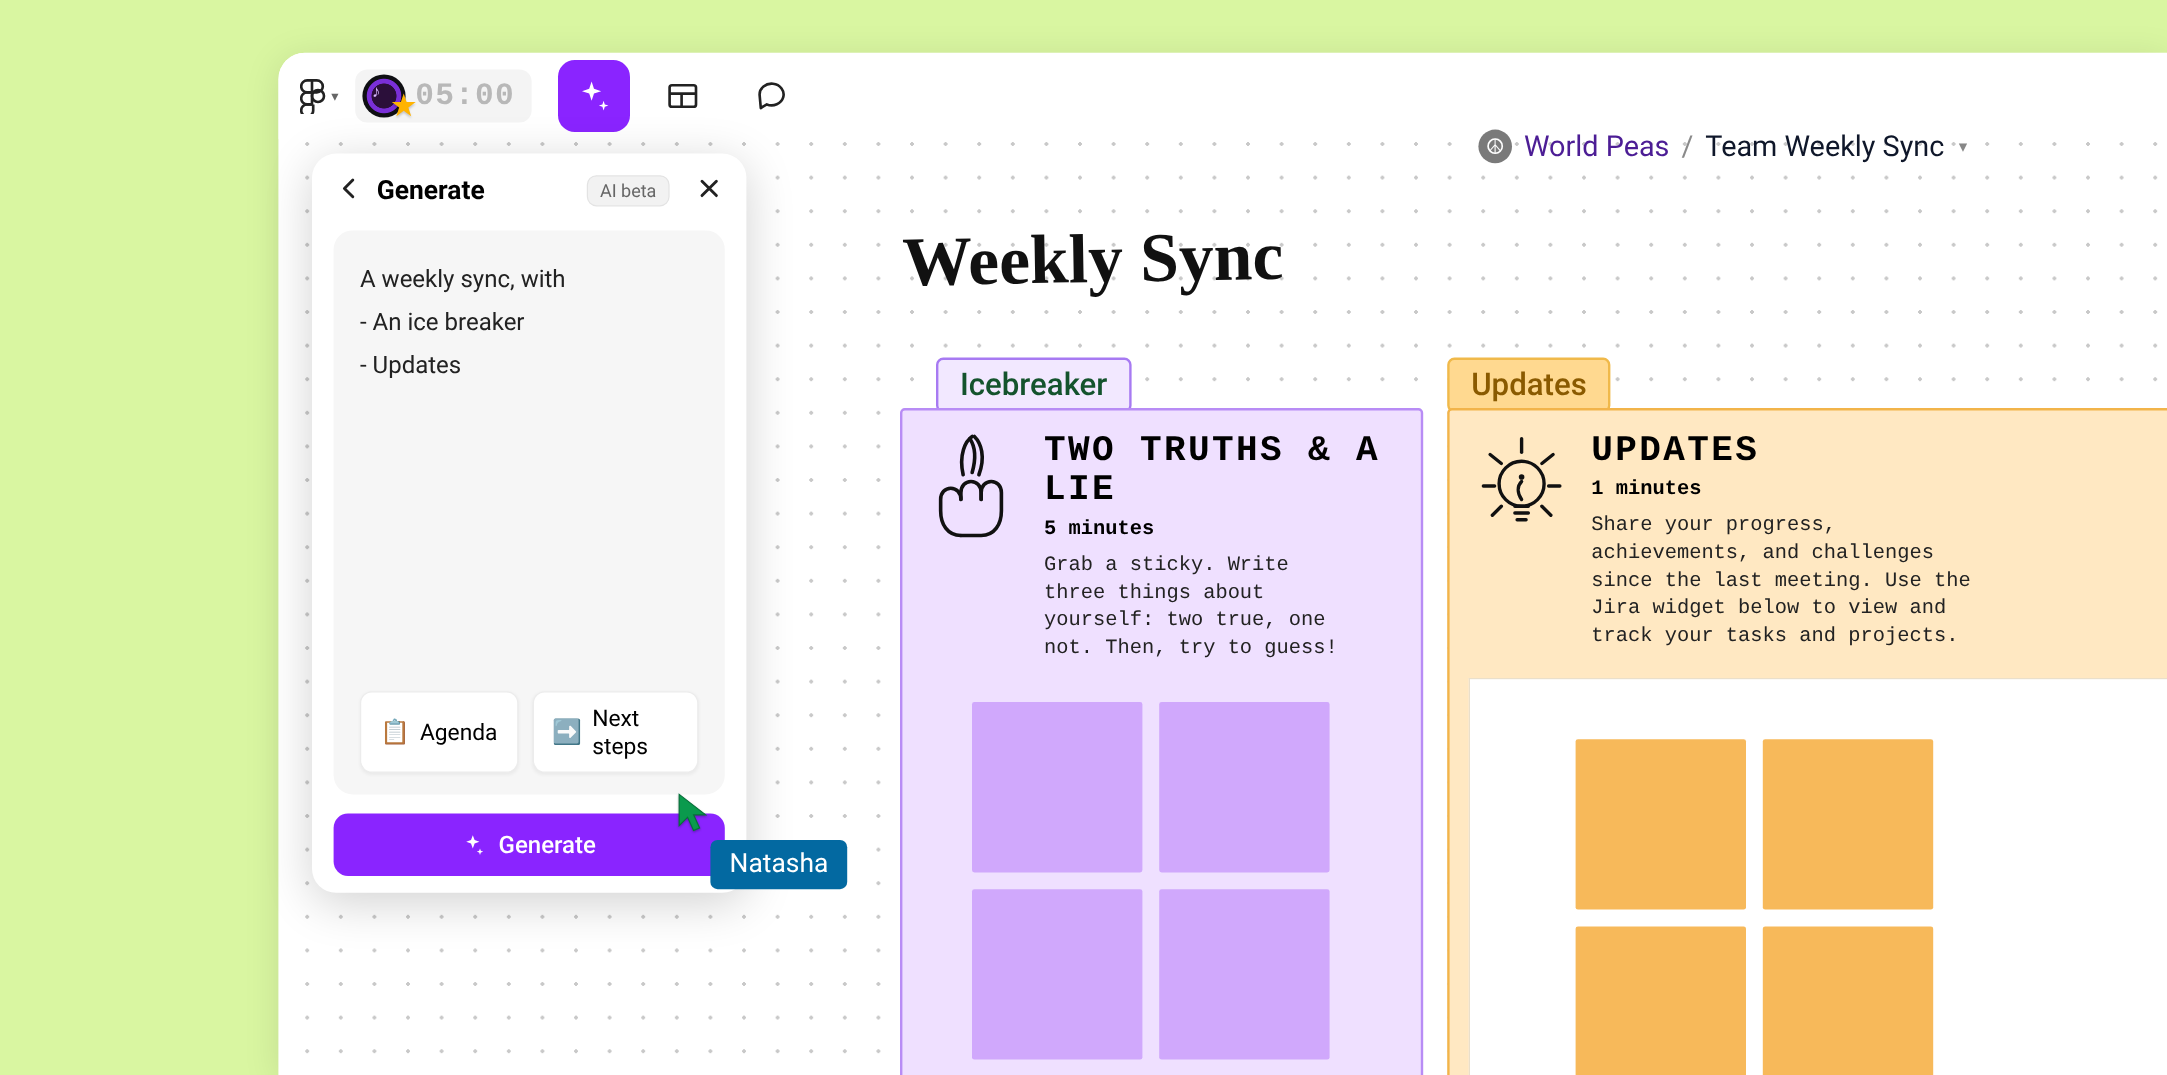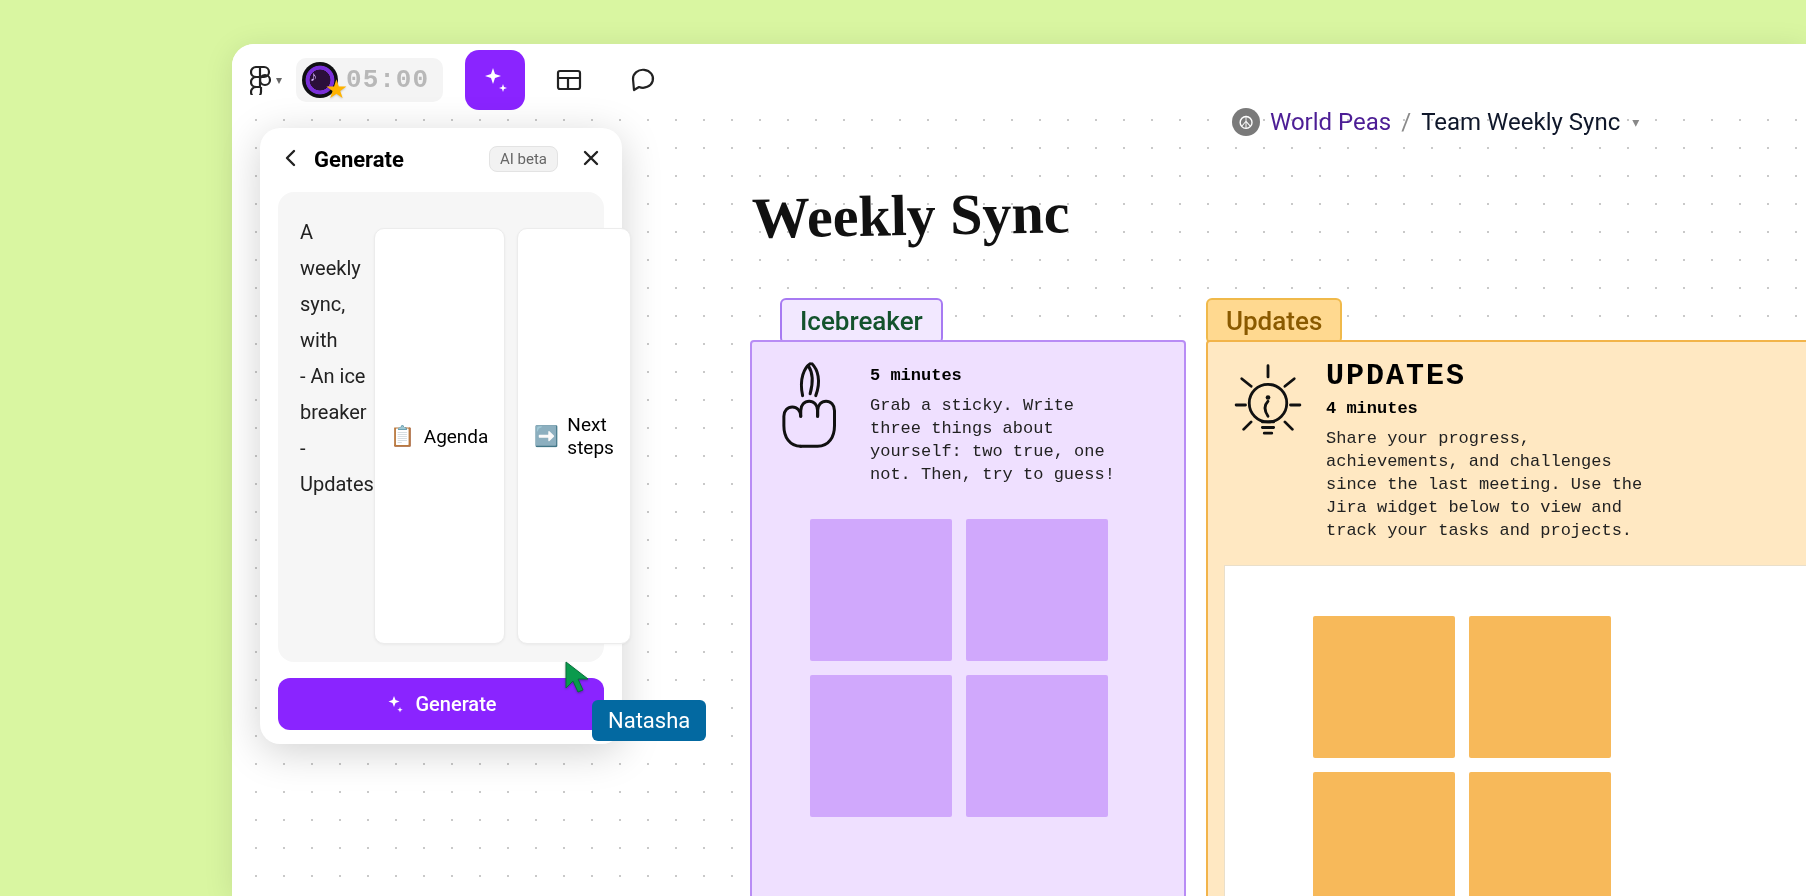--- a/index.html
+++ b/index.html
@@ -165,20 +165,21 @@
     margin-left:10px;
     cursor:pointer;
   }
   .prompt-card {
     margin: 6px 18px 0;
     background:#f6f6f6;
     border-radius: 16px;
     padding: 22px 22px 18px;
     min-height: 470px;
     display:flex;
+    flex-direction:column;
   }
   .prompt-text {
     font-size: 20px;
     line-height: 1.8;
     color:#222;
     white-space: pre-line;
     flex:1;
   }
   .chips {
     display:flex; gap:12px;
@@ -399,20 +400,21 @@
             <svg viewBox="0 0 80 96" fill="none" stroke="#111" stroke-width="3.2" stroke-linecap="round" stroke-linejoin="round">
               <path d="M28 92 c-12 0 -18 -10 -18 -22 v-10 c0 -6 4 -10 9 -10 5 0 9 4 9 10"></path>
               <path d="M28 60 v-6 c0 -6 4 -10 9 -10 5 0 9 4 9 10 v6"></path>
               <path d="M46 60 v-6 c0 -6 4 -10 9 -10 5 0 9 4 9 10 v16 c0 12 -6 22 -18 22 h-18"></path>
               <path d="M30 38 c-4 -18 2 -30 8 -34"></path>
               <path d="M44 38 c6 -16 2 -28 -4 -34"></path>
               <path d="M36 6 c4 6 6 16 2 30"></path>
             </svg>
           </div>
           <div class="frame-txt">
+            <h2>TWO TRUTHS &amp; A LIE</h2>
             <div class="dur">5 minutes</div>
             <div class="desc">Grab a sticky. Write three things about yourself: two true, one not. Then, try to guess!</div>
           </div>
         </div>
         <div class="sticky-grid">
           <div class="sticky purple"></div>
           <div class="sticky purple"></div>
           <div class="sticky purple"></div>
           <div class="sticky purple"></div>
         </div>
@@ -430,21 +432,21 @@
               <line x1="12" y1="20" x2="22" y2="28"></line>
               <line x1="68" y1="20" x2="58" y2="28"></line>
               <line x1="6" y1="48" x2="16" y2="48"></line>
               <line x1="74" y1="48" x2="64" y2="48"></line>
               <line x1="14" y1="74" x2="22" y2="66"></line>
               <line x1="66" y1="74" x2="58" y2="66"></line>
             </svg>
           </div>
           <div class="frame-txt">
             <h2>UPDATES</h2>
-            <div class="dur">4 minutes</div>
+            <div class="dur">1 minutes</div>
             <div class="desc" style="max-width:340px">Share your progress, achievements, and challenges since the last meeting. Use the Jira widget below to view and track your tasks and projects.</div>
           </div>
         </div>
         <div class="upd-inner">
           <div class="sticky-grid orange">
             <div class="sticky orange"></div>
             <div class="sticky orange"></div>
             <div class="sticky orange"></div>
             <div class="sticky orange"></div>
           </div>

